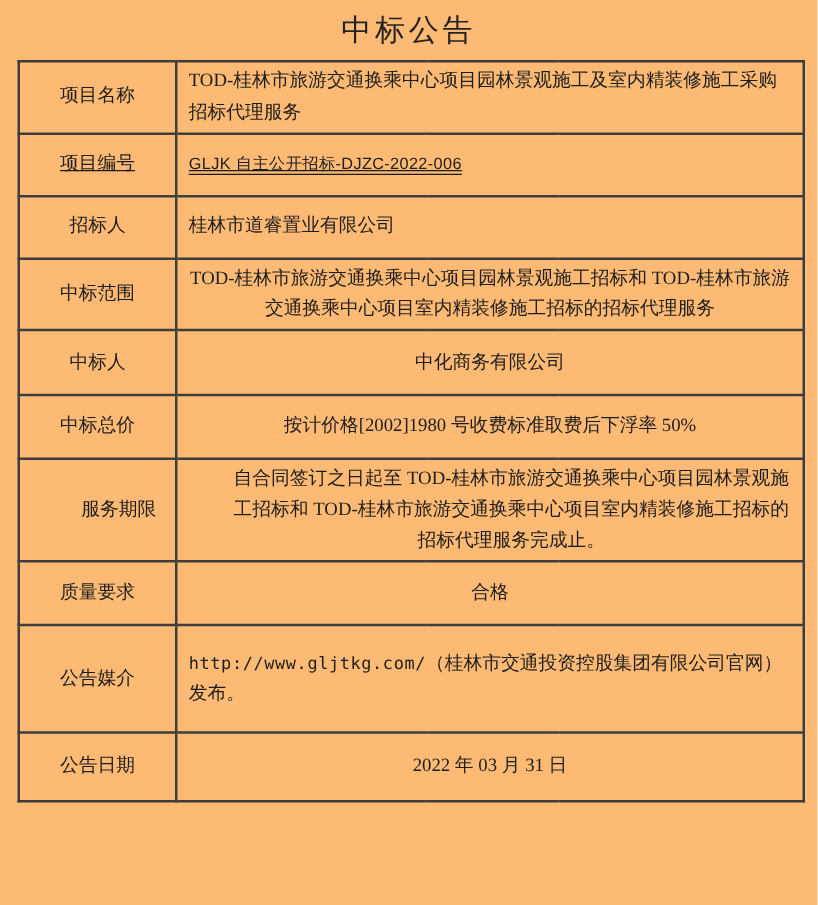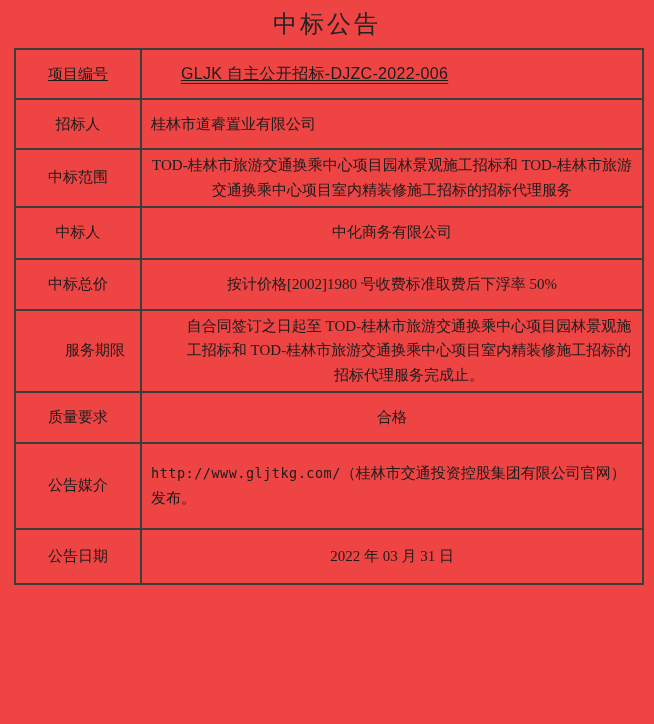--- a/index.html
+++ b/index.html
@@ -4,21 +4,21 @@
 <style>
   html, body {
     margin: 0;
     padding: 0;
     background: #ffffff;
   }
   .page {
     position: relative;
     width: 654px;
     height: 724px;
-    background: #ef4444;
+    background: #fdba74;
     color: #1c1c1c;
     font-family: "Liberation Serif", "DejaVu Serif", serif;
     overflow: hidden;
   }
   .doc-title {
     margin-top: 8px;
     text-align: center;
     font-size: 24px;
     letter-spacing: 3px;
     color: #222222;
@@ -54,23 +54,22 @@
   tr.r-total-price    td { height: 43px; }
   tr.r-service-period td { height: 44px; padding-left: 43px; }
   tr.r-quality        td { height: 43px; font-family: Liberation Serif, serif; }
   tr.r-media          td { height: 78px; }
   tr.r-ann-date       td { height: 47px; }
 
   .project-number-value {
     font-family: "Liberation Sans", "DejaVu Sans", sans-serif;
     text-decoration: underline;
     text-underline-offset: 4px;
-    font-size: 16px;
+    font-size: 13px;
     letter-spacing: 0.3px;
-    margin-left: 30px;
   }
   .media-url {
     font-family: "DejaVu Sans Mono", "Liberation Mono", monospace;
     font-size: 13.5px;
     letter-spacing: 0.5px;
   }
 </style>
 </head>
 <body>
 
@@ -80,20 +79,24 @@
 
   <table class="announcement">
     <colgroup>
       <col style="width:126px">
       <col style="width:200px">
       <col style="width:106px">
       <col style="width:196px">
     </colgroup>
 
     <tbody>
+        <tr class="r-project-name">
+      <td class="label-cell">项目名称</td>
+      <td class="v-left" colspan="3">TOD-桂林市旅游交通换乘中心项目园林景观施工及室内精装修施工采购招标代理服务</td>
+    </tr>
 
     <tr class="r-project-number">
       <td class="label-cell">项目编号</td>
       <td class="v-left" colspan="3"><span class="project-number-value">GLJK 自主公开招标-DJZC-2022-006</span></td>
     </tr>
 
     <tr class="r-tenderer">
       <td class="label-cell">招标人</td>
       <td class="v-left" colspan="3">桂林市道睿置业有限公司</td>
     </tr>

